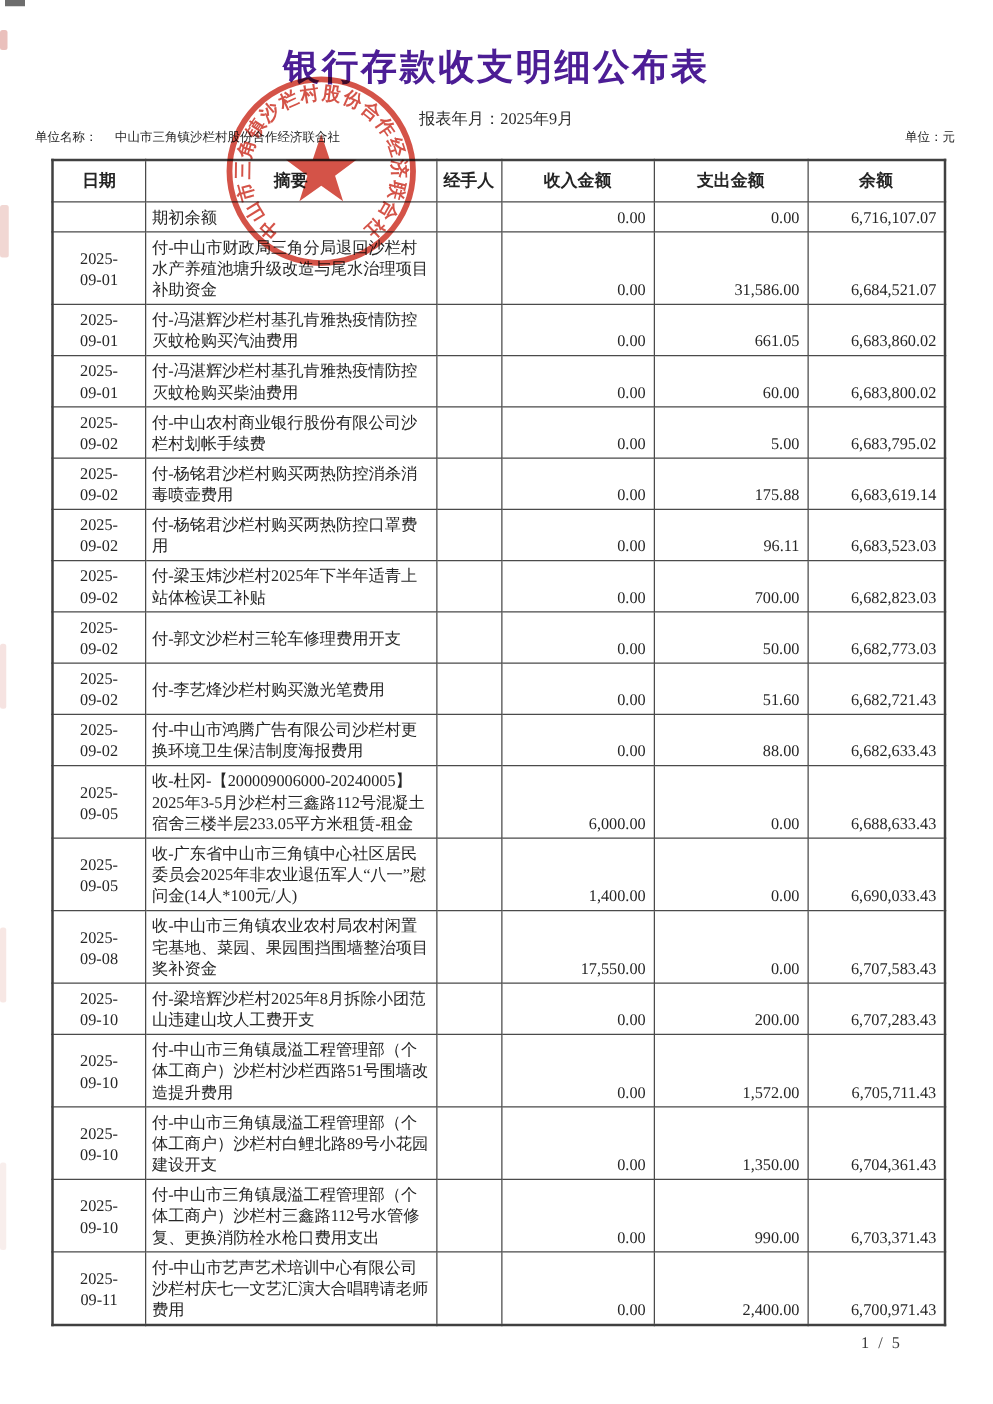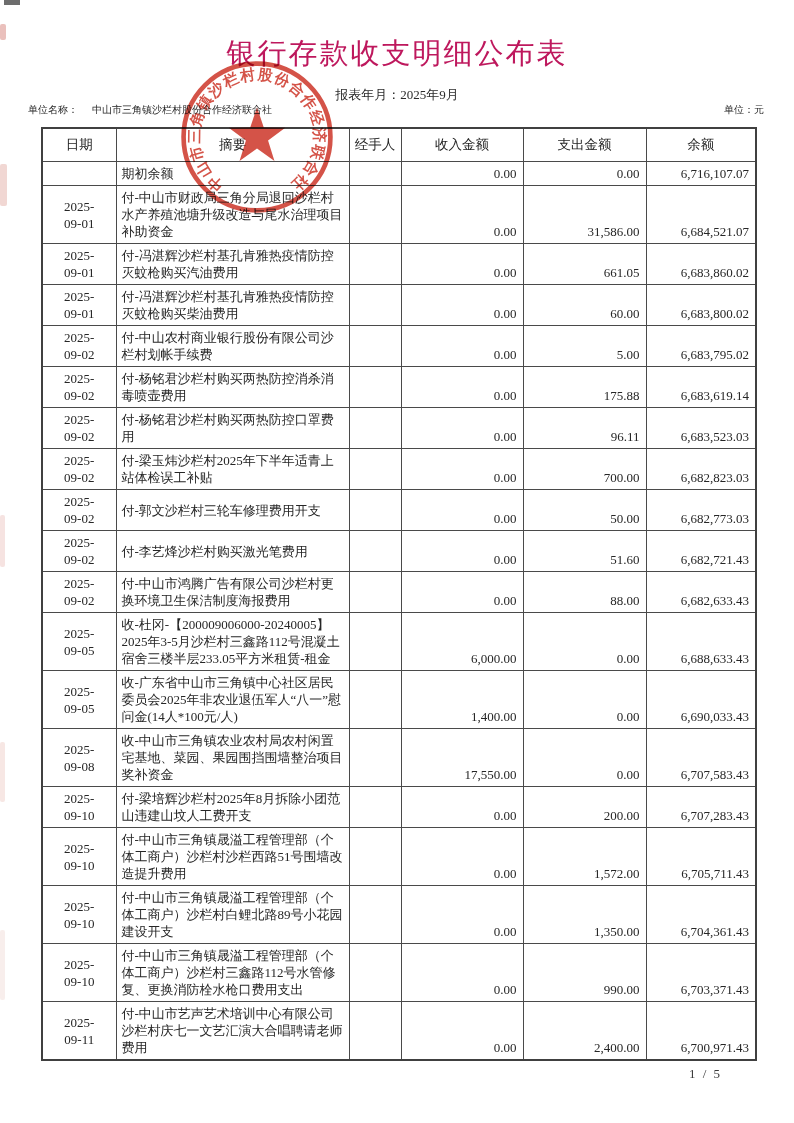--- a/index.html
+++ b/index.html
@@ -3,36 +3,36 @@
 <meta charset="utf-8">
 <style>
   html,body{margin:0;padding:0;}
   body{
     width:794px;height:1123px;background:#ffffff;position:relative;overflow:hidden;
     font-family:"Liberation Serif","DejaVu Serif",serif;color:#262626;
   }
   .scan-mark{position:absolute;left:0;border-radius:2px;}
   .corner-mark{position:absolute;top:0;left:4px;width:16px;height:5px;background:#3c3c3c;opacity:.75;}
   .title{
-    text-align:center;padding-top:34px;font-size:29px;font-weight:normal;letter-spacing:2px;
-    font-family:"DejaVu Sans","Liberation Sans",sans-serif;color:#be185d;
+    text-align:center;padding-top:34px;font-size:29px;font-weight:bold;letter-spacing:2px;
+    font-family:"DejaVu Sans","Liberation Sans",sans-serif;color:#4c1d95;
   }
   .subtitle{text-align:center;font-size:13px;margin-top:12px;color:#2b2b2b;}
   .info-row{
     position:absolute;left:28px;right:30px;top:103px;display:flex;
     justify-content:space-between;align-items:flex-end;font-size:10px;
   }
   .unit-name{margin-left:14px;}
   table{
     position:absolute;left:41px;top:127px;width:714px;
     border-collapse:collapse;table-layout:fixed;font-size:13px;
     border:2px solid #404040;
   }
   th,td{border:1px solid #4a4a4a;}
-  th{font-weight:normal;height:30px;font-size:13.5px;color:#242424;}
+  th{font-weight:bold;height:30px;font-size:13.5px;color:#242424;}
   td{line-height:17px;}
   .c-date{text-align:center;vertical-align:middle;padding:3px 19px;}
   .c-sum{text-align:left;vertical-align:middle;padding:3px 3px 3px 5px;font-family:Liberation Serif, serif;}
   .c-hand{vertical-align:middle;}
   .c-num{text-align:right;vertical-align:bottom;padding:2px 6px 3px 16px;}
   .seal{
     position:absolute;left:178px;top:58px;width:158px;height:158px;
     color:#cd3528;opacity:.85;mix-blend-mode:multiply;pointer-events:none;
   }
   .page-num{position:absolute;top:1050px;right:72px;font-size:13px;letter-spacing:2px;color:#3a3a3a;margin-top:16px;}

